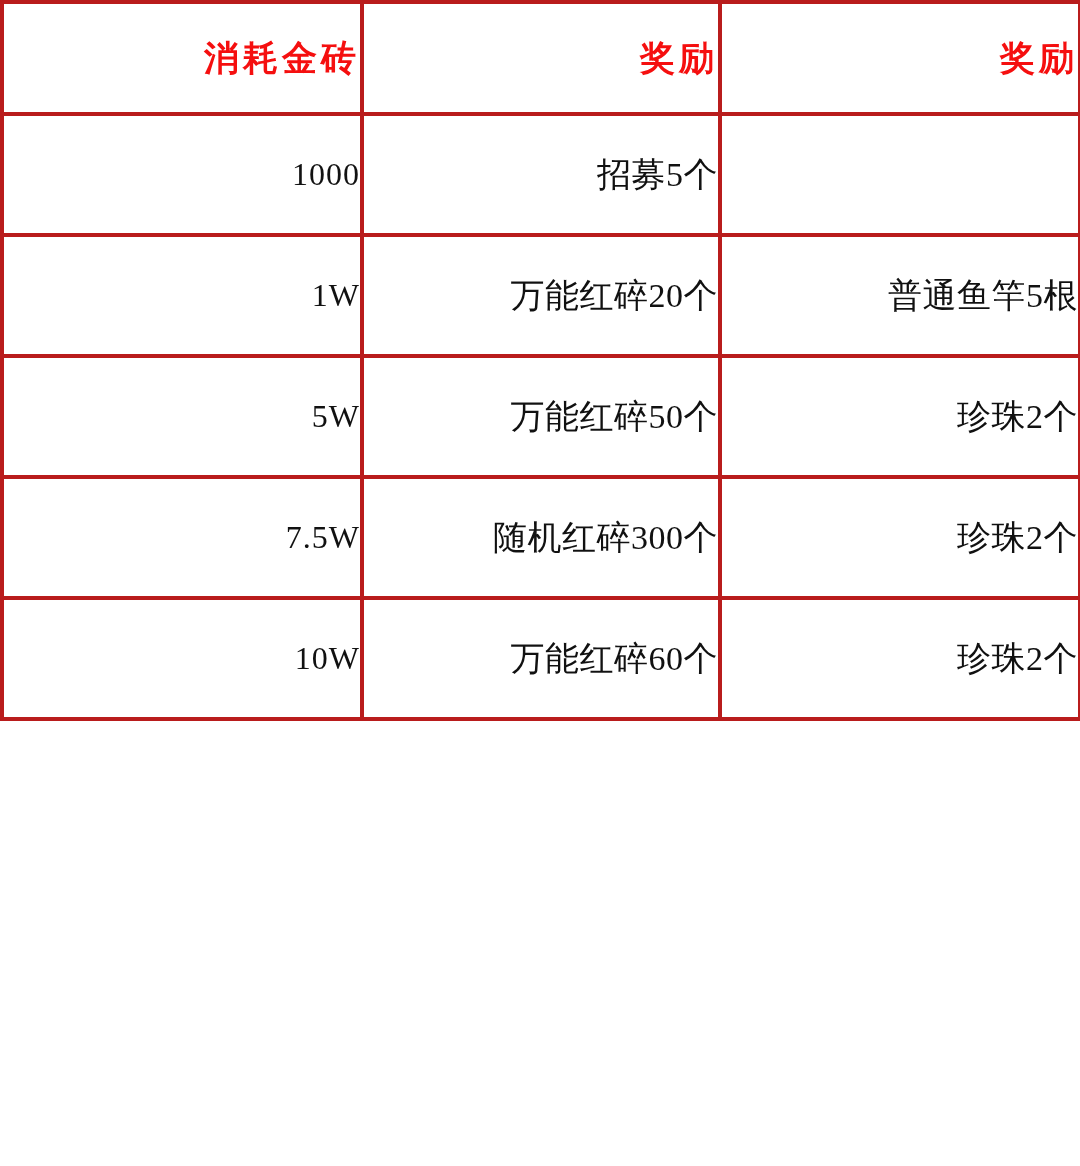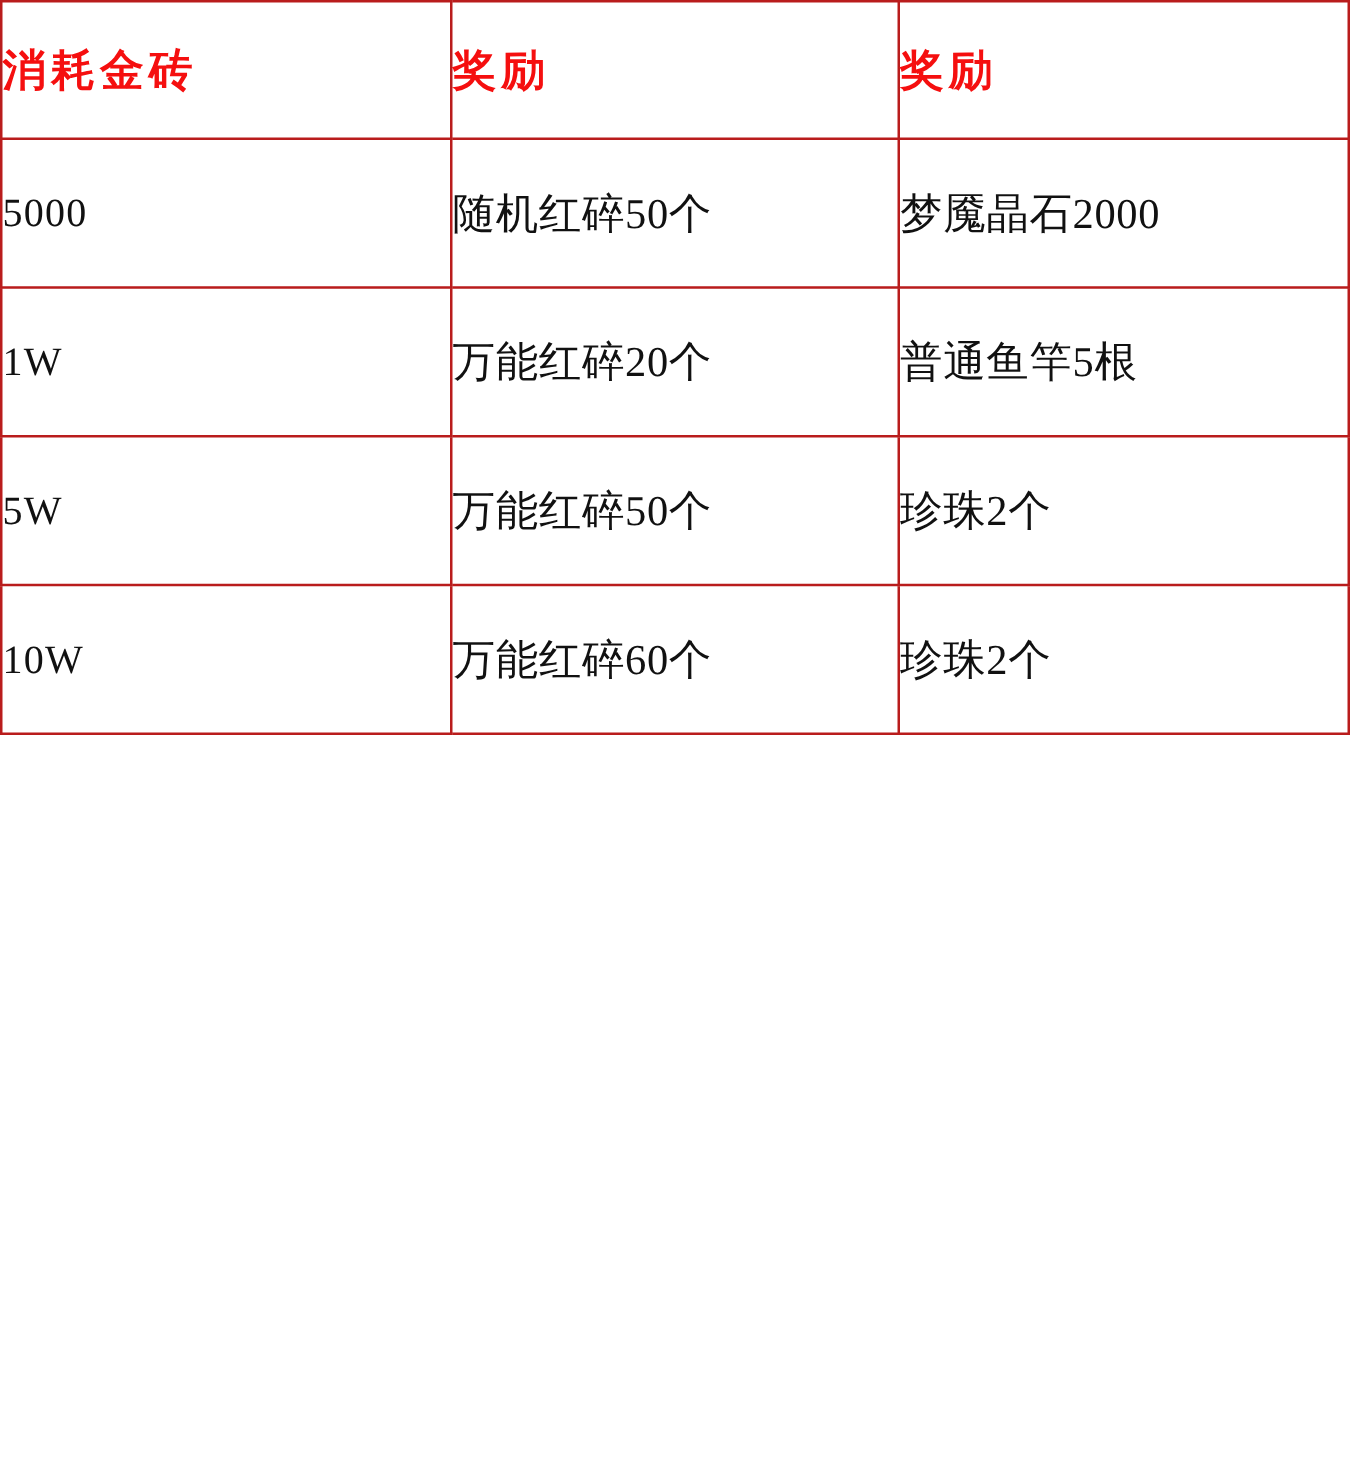--- a/index.html
+++ b/index.html
@@ -23,22 +23,22 @@
     border-collapse: collapse;
     table-layout: fixed;
     width: 1078px;
     margin: 0;
   }
   table.reward-table col.c1 { width: 360px; }
   table.reward-table col.c2 { width: 358px; }
   table.reward-table col.c3 { width: 360px; }
 
   table.reward-table td {
-    border: 2px solid #b91c1c;
-    text-align: left;
+    border: 4px solid #b91c1c;
+    text-align: right;
     vertical-align: middle;
     padding: 0;
     font-size: 33px;
     color: #111111;
     letter-spacing: 0.5px;
     font-family: "Liberation Serif", "DejaVu Serif", serif;
   }
   tr.header-row td {
     height: 108px;
     color: #f50f0f;
@@ -70,34 +70,39 @@
         <col class="c3">
     </colgroup>
     <tbody>
       <tr class="header-row">
         <td>消耗金砖</td>
         <td>奖励</td>
         <td>奖励</td>
       </tr>
 
       <tr class="data-row">
-        <td class="amount">5000</td>
-        <td class="reward">随机红碎50个</td>
-        <td class="reward">梦魇晶石2000</td>
+        <td class="amount">1000</td>
+        <td class="reward">招募5个</td>
+        <td class="reward empty"></td>
       </tr>
       <tr class="data-row">
         <td class="amount">1W</td>
         <td class="reward">万能红碎20个</td>
         <td class="reward">普通鱼竿5根</td>
       </tr>
       <tr class="data-row">
         <td class="amount">5W</td>
         <td class="reward">万能红碎50个</td>
         <td class="reward">珍珠2个</td>
       </tr>
       <tr class="data-row">
+        <td class="amount">7.5W</td>
+        <td class="reward">随机红碎300个</td>
+        <td class="reward">珍珠2个</td>
+      </tr>
+      <tr class="data-row">
         <td class="amount">10W</td>
         <td class="reward">万能红碎60个</td>
         <td class="reward">珍珠2个</td>
       </tr>
     </tbody>
   </table>
 </div>
 
 </body></html>

